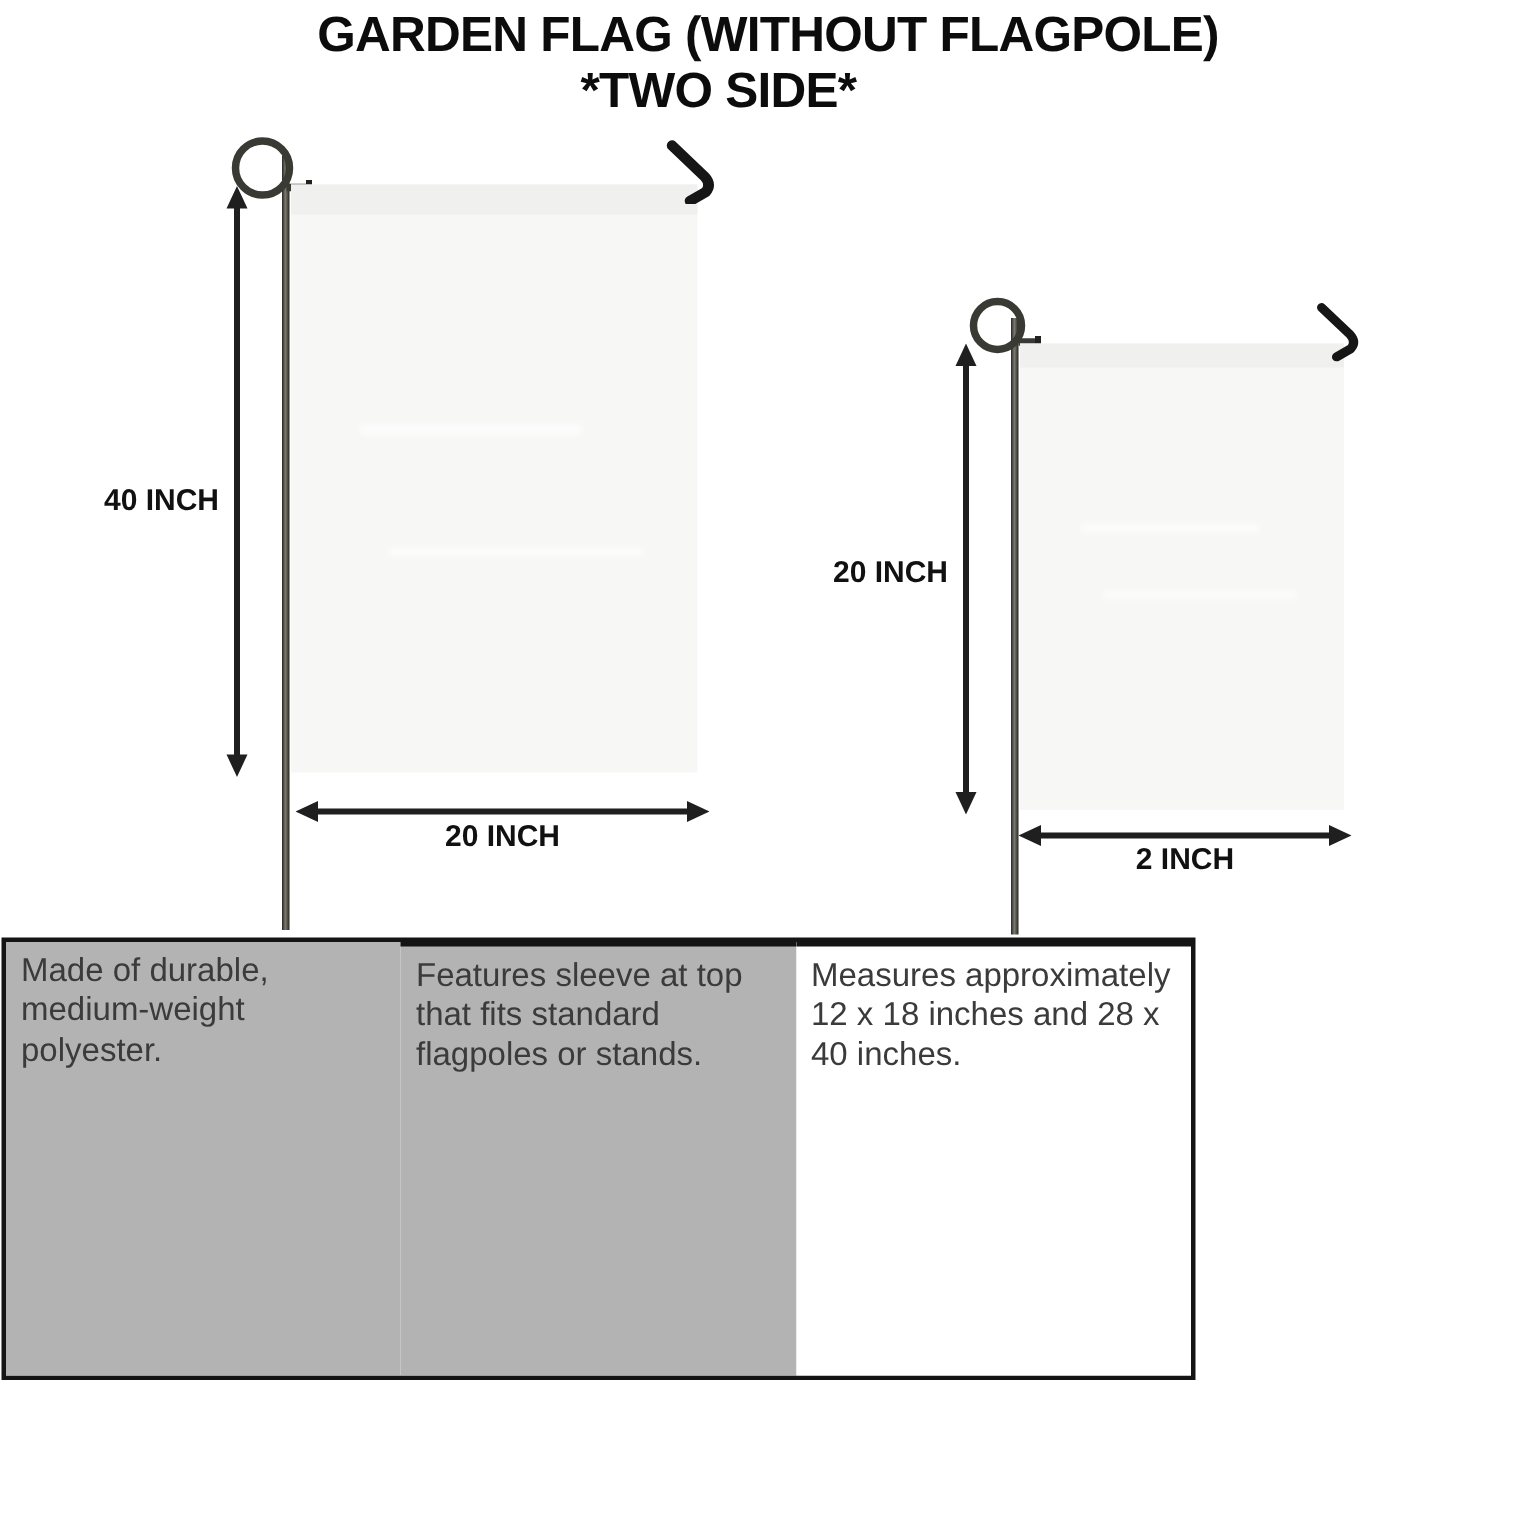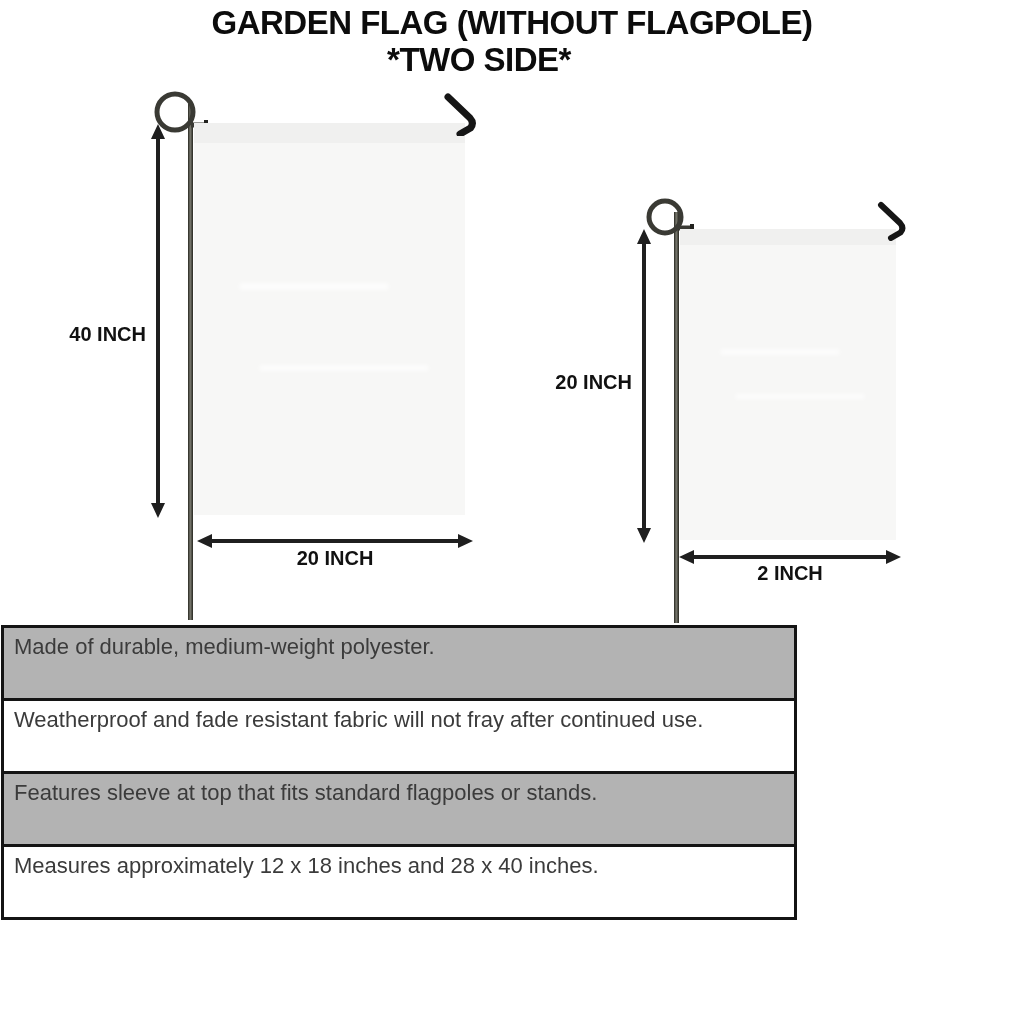--- a/index.html
+++ b/index.html
@@ -21,21 +21,21 @@
   .dim-label.right{text-align:right;margin-top:20px;}
   .dim-label.center{text-align:center;}
   svg{position:absolute;display:block;}
   .arrow-stroke{stroke:#1f1f1f;}
   .arrow-fill{fill:#1f1f1f;}
   .wire{stroke:#3a3a34;fill:none;}
   .hook-stroke{stroke:#161616;fill:none;}
 
   
   .spec-table{position:absolute;left:1px;top:625px;width:796px;height:295px;
-              border:3px solid #141414;box-sizing:border-box;display:flex;flex-direction:column;}
+              border:3px solid #141414;box-sizing:border-box;display:flex;flex-direction:row;}
   .spec-row{flex:1;box-sizing:border-box;padding:6px 10px 0 10px;
             font-size:22px;color:#3b3b3b;line-height:1.2;}
   .spec-row + .spec-row{border-top:3px solid #141414;}
   .spec-row.shaded{background:#b3b3b3;}
   .spec-row.plain{background:#ffffff;}
 </style>
 </head>
 <body>
 
 <div class="stage">
@@ -110,23 +110,20 @@
       <polygon class="arrow-fill" points="0,10 15,3 15,17"></polygon>
       <polygon class="arrow-fill" points="222,10 207,3 207,17"></polygon>
     </svg>
     <div class="dim-label center" style="left:679px;top:562px;width:222px;">2 INCH</div>
   </div>
 
   <div class="spec-table">
     <div class="spec-row shaded">
       <span>Made of durable, medium-weight polyester.</span>
     </div>
-    <div class="spec-row plain">
-      <span>Weatherproof and fade resistant fabric will not fray after continued use.</span>
-    </div>
     <div class="spec-row shaded">
       <span>Features sleeve at top that fits standard flagpoles or stands.</span>
     </div>
     <div class="spec-row plain">
       <span>Measures approximately 12 x 18 inches and 28 x 40 inches.</span>
     </div>
   </div>
 
 </div>
 

